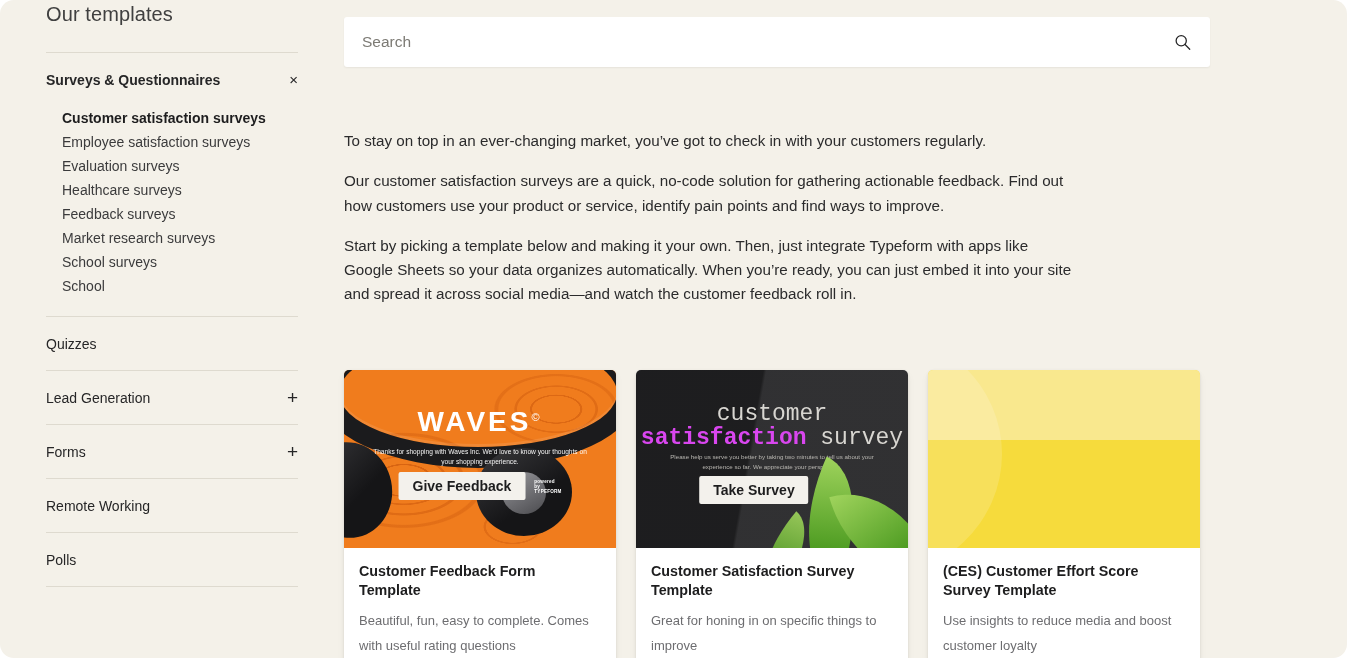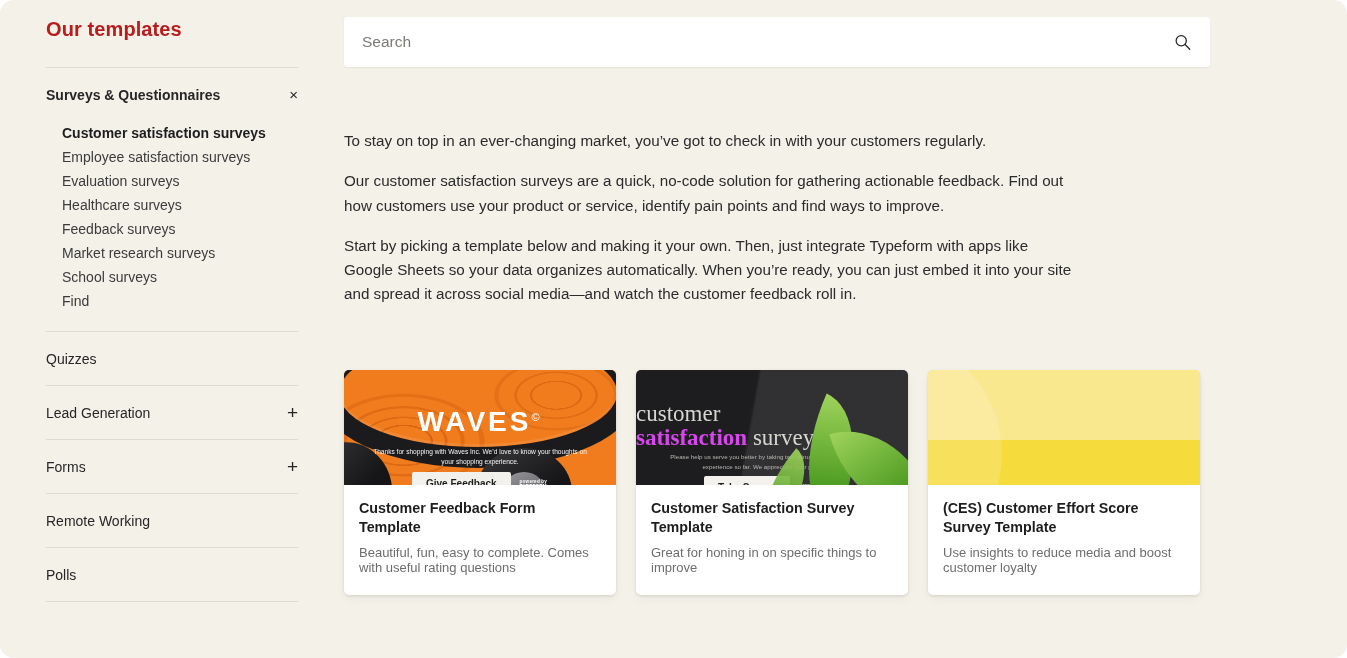--- a/index.html
+++ b/index.html
@@ -19,24 +19,23 @@
 
   
   #sidebar {
     position: absolute;
     left: 0; top: 0;
     width: 330px; height: 658px;
     padding: 0 32px 0 46px;
   }
   .side-title {
     font-size: 20px;
-    color: #b91c1c;
-    padding-top: 18px;
+    color: #404040;
+    padding-top: 3px;
     letter-spacing: .1px;
-    font-weight: bold;
   }
   .filter-row {
     display: flex;
     align-items: center;
     margin-top: 23px;
   }
   .filter-opt {
     display: flex;
     align-items: center;
     gap: 10px;
@@ -146,34 +145,34 @@
     width: 272px;
     background: #fff;
     border-radius: 5px;
     overflow: hidden;
     box-shadow: 0 1px 3px rgba(0,0,0,.10), 0 4px 10px rgba(0,0,0,.045);
     display: flex;
     flex-direction: column;
   }
   .thumb {
     position: relative;
-    height: 115px;
+    height: 178px;
     overflow: hidden;
   }
   .card-body { padding: 14px 15px 20px 15px; flex: 1; }
   .card-title {
     font-size: 14.3px;
     font-weight: bold;
     color: #1d1d1e;
     line-height: 19px;
   }
   .card-desc {
     margin-top: 8px;
     font-size: 13px;
-    line-height: 15px;
+    line-height: 25px;
     color: #6d6d70;
   }
 
   
   .t1 { background: #f07c1d; }
   .t1 .topo {
     position: absolute; inset: 0;
     background:
       radial-gradient(ellipse 60px 34px at 22% 62%, transparent 0 44%, rgba(196,80,8,.55) 45% 48%, transparent 49%),
       radial-gradient(ellipse 92px 52px at 22% 62%, transparent 0 44%, rgba(196,80,8,.45) 45% 47%, transparent 48%),
@@ -232,39 +231,40 @@
     left: 50%;
     transform: translateX(-50%);
     display: flex;
     align-items: center;
     gap: 9px;
   }
   .t1 .cta { top: 102px; }
   .btn-pill {
     background: #f3f1ec;
     color: #1d1d1e;
-    font-size: 10px;
+    font-size: 14px;
     font-weight: bold;
     padding: 6px 14px;
     border-radius: 2px;
     white-space: nowrap;
   }
   .brandmark { font-size: 4.6px; font-weight: bold; color: #fff; letter-spacing: .2px; }
   .t2 .brandmark { color: #e8e6e0; }
 
   
   .t2 { background: #2a2a2c; }
   .t2 .vign {
     position: absolute; inset: 0;
     background: linear-gradient(100deg, rgba(0,0,0,.30) 0 42%, rgba(255,255,255,.03) 43% 100%);
   }
   .t2 .h1 {
     position: absolute;
     left: 0; right: 0; top: 32px;
-    font-family: Liberation Serif, serif;
+    text-align: center;
+    font-family: Liberation Mono, monospace;
     color: #d8d6d1;
     font-size: 23px;
     line-height: 24px;
   }
   .t2 .h1 .b { font-weight: bold; color: #d946ef; }
   .t2 .sub {
     position: absolute;
     left: 22px; right: 22px; top: 82px;
     text-align: center;
     font-size: 6.2px;
@@ -315,21 +315,21 @@
     </div>
 
     <ul class="sublist">
       <li class="sel">Customer satisfaction surveys</li>
       <li>Employee satisfaction surveys</li>
       <li>Evaluation surveys</li>
       <li>Healthcare surveys</li>
       <li>Feedback surveys</li>
       <li>Market research surveys</li>
       <li>School surveys</li>
-      <li>Find</li>
+      <li>School</li>
     </ul>
 
     <div class="hr"></div>
     <div class="sec-head">
       <span class="name">Quizzes</span>
       <span class="act plus"></span>
     </div>
 
     <div class="hr"></div>
     <div class="sec-head">

